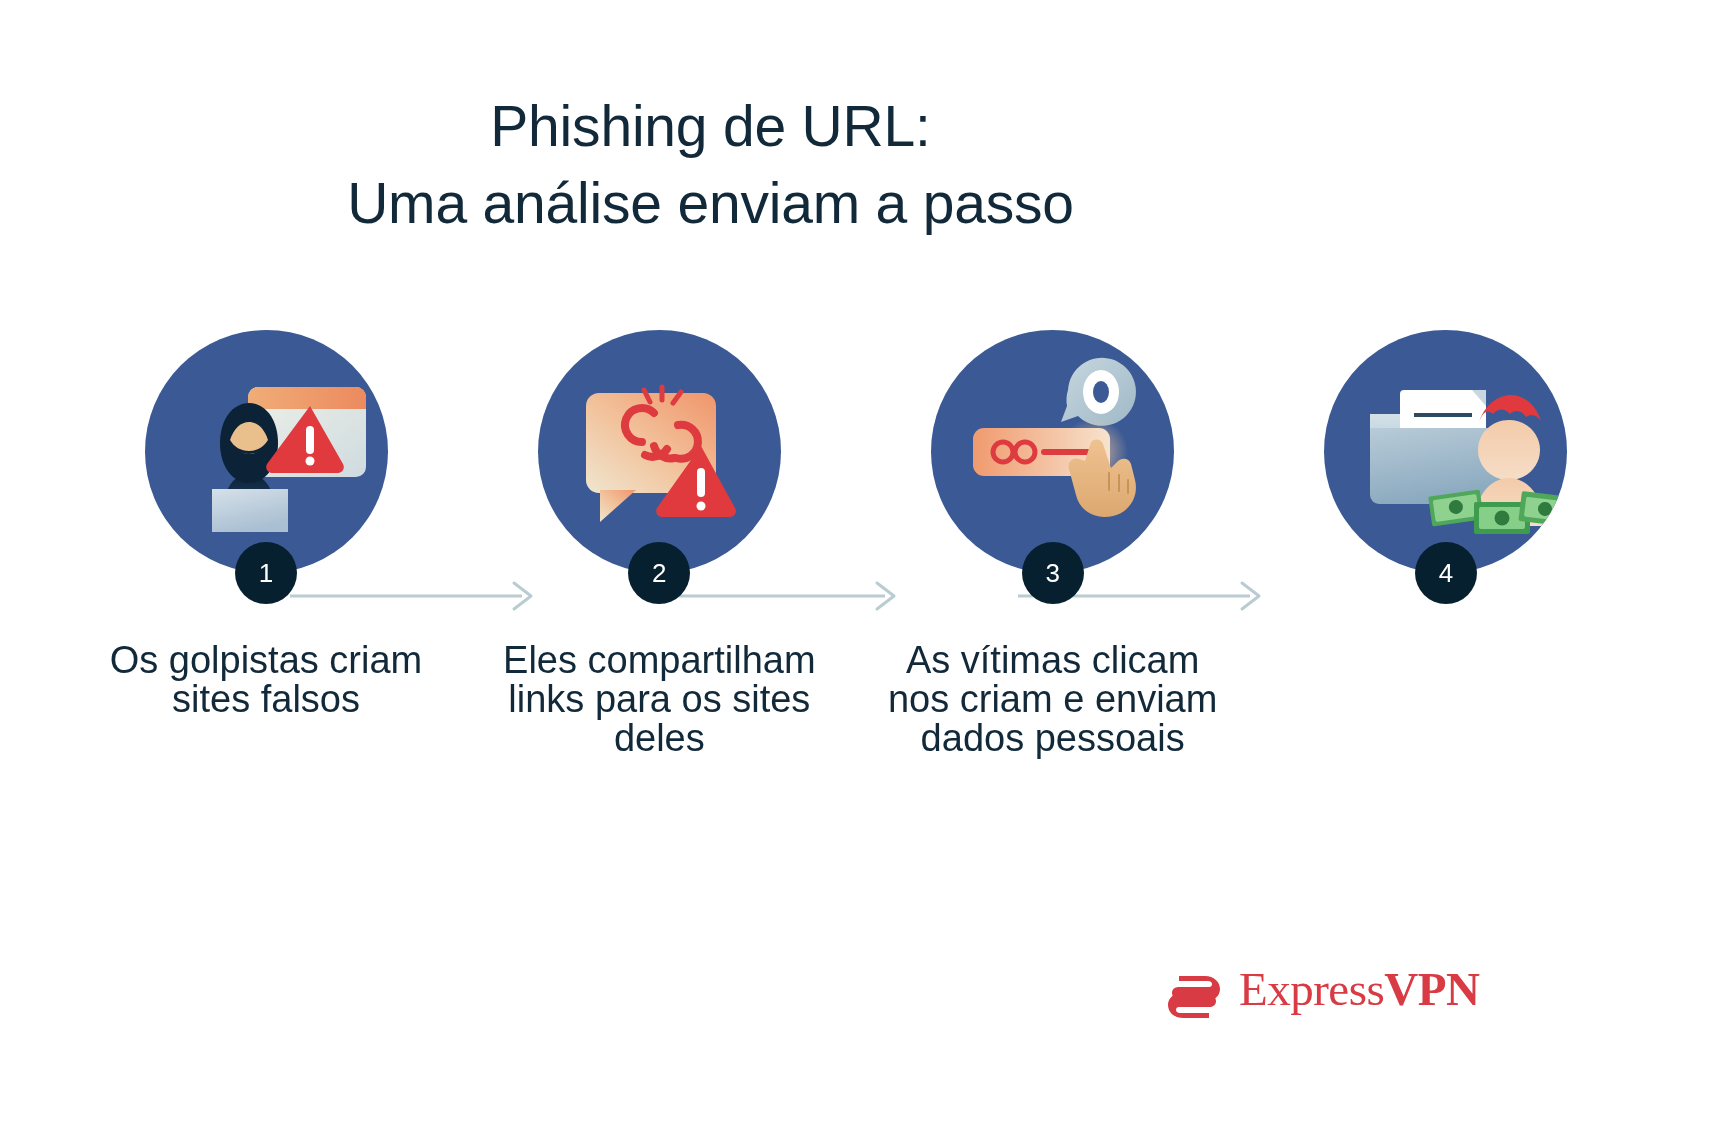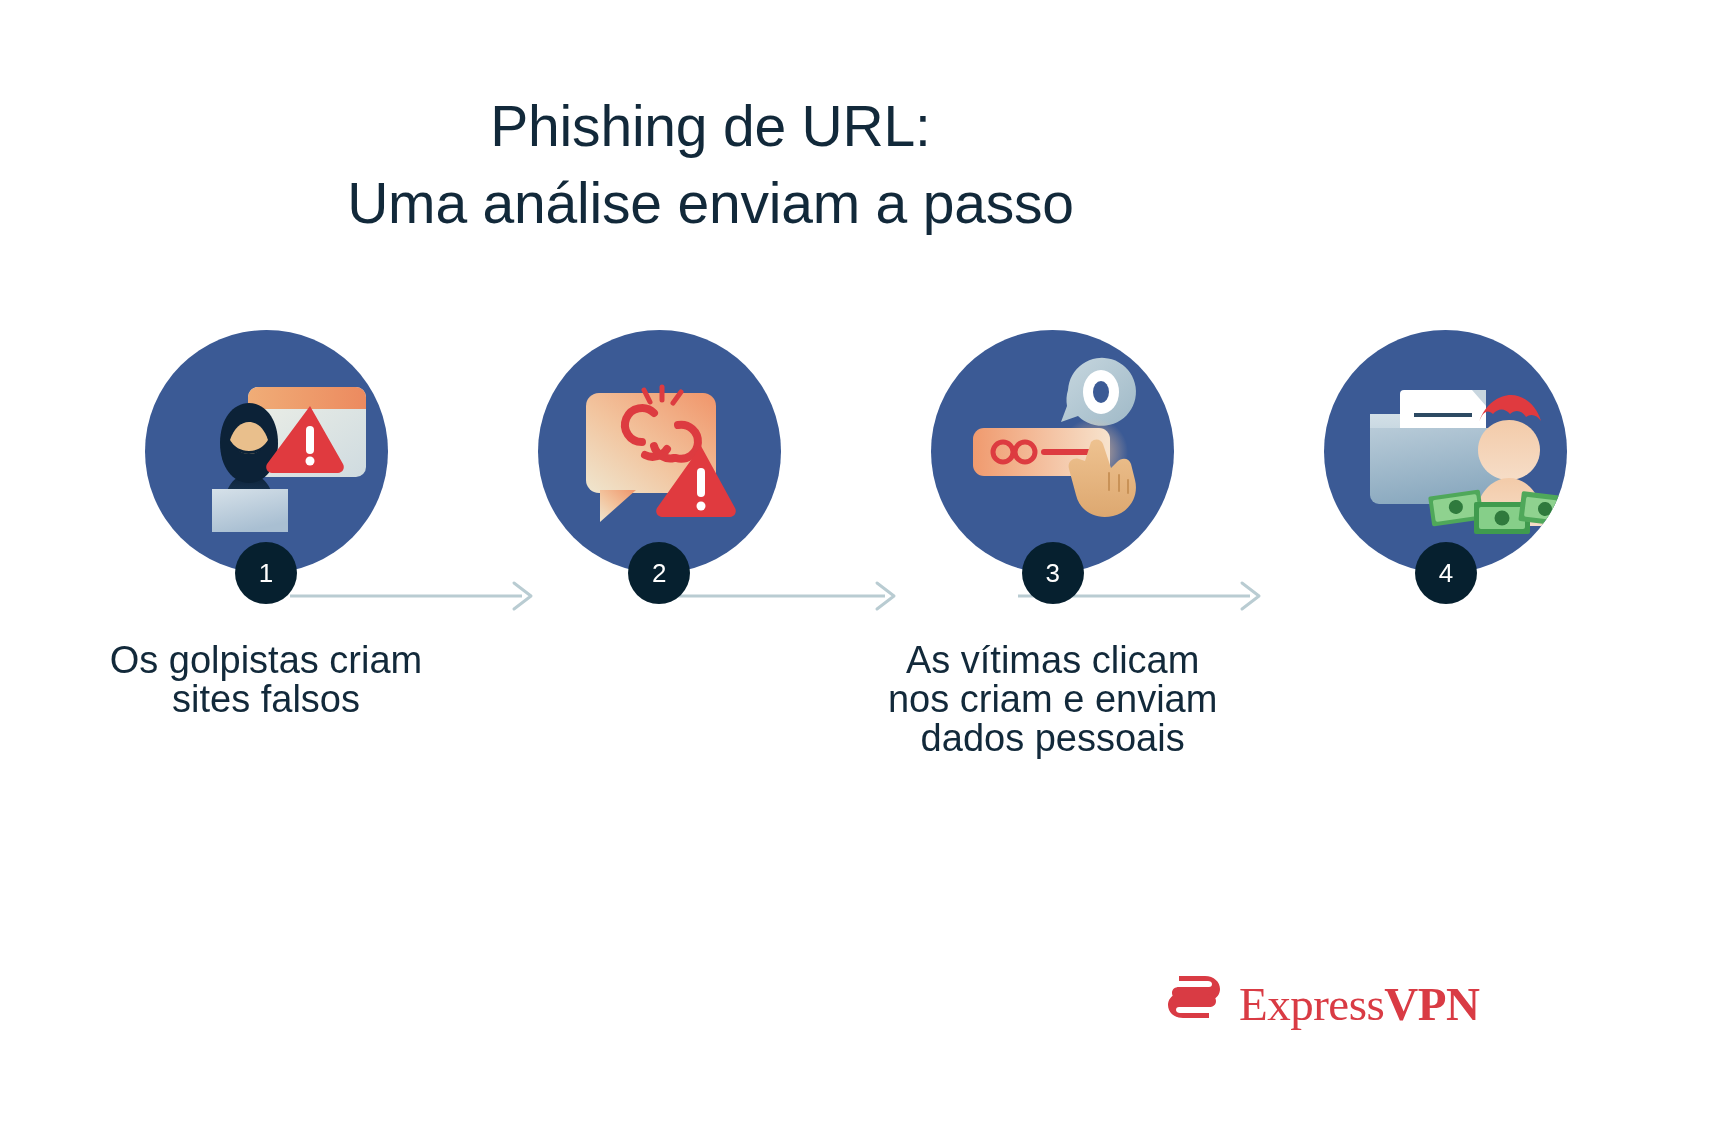--- a/index.html
+++ b/index.html
@@ -113,21 +113,21 @@
     top: 0;
     height: 36px;
   }
 
   
   .logo {
     position: absolute;
     left: 1163px;
     top: 966px;
     display: flex;
-    align-items: flex-end;
+    align-items: flex-start;
     gap: 14px;
   }
   .logo-word {
     font-family: "Liberation Serif", serif;
     font-size: 47px;
     line-height: 47px;
     color: #d93b44;
     letter-spacing: -0.5px;
     white-space: nowrap;
   }
@@ -231,20 +231,21 @@
             <line x1="135" y1="73" x2="143" y2="62"></line>
           </g>
 
           <path d="M163 116l34 62a6 6 0 0 1-5 9h-68a6 6 0 0 1-5-9z" fill="#e03a3f"></path>
           <rect x="159" y="138" width="8" height="29" rx="4" fill="#ffffff"></rect>
           <circle cx="163" cy="176" r="4.5" fill="#ffffff"></circle>
         </svg>
       </div>
       <div class="badge">2</div>
     </div>
+    <div class="caption">Eles compartilham links para os sites deles</div>
   </div>
 
   <div class="step">
     <div class="circle">
       <div class="art">
         <svg width="243" height="243" viewBox="0 0 243 243">
           <defs>
             <linearGradient id="barG3" x1="0" y1="0" x2="1" y2="0">
               <stop offset="0" stop-color="#f09a6e"></stop>
               <stop offset="1" stop-color="#f7e3cd"></stop>

